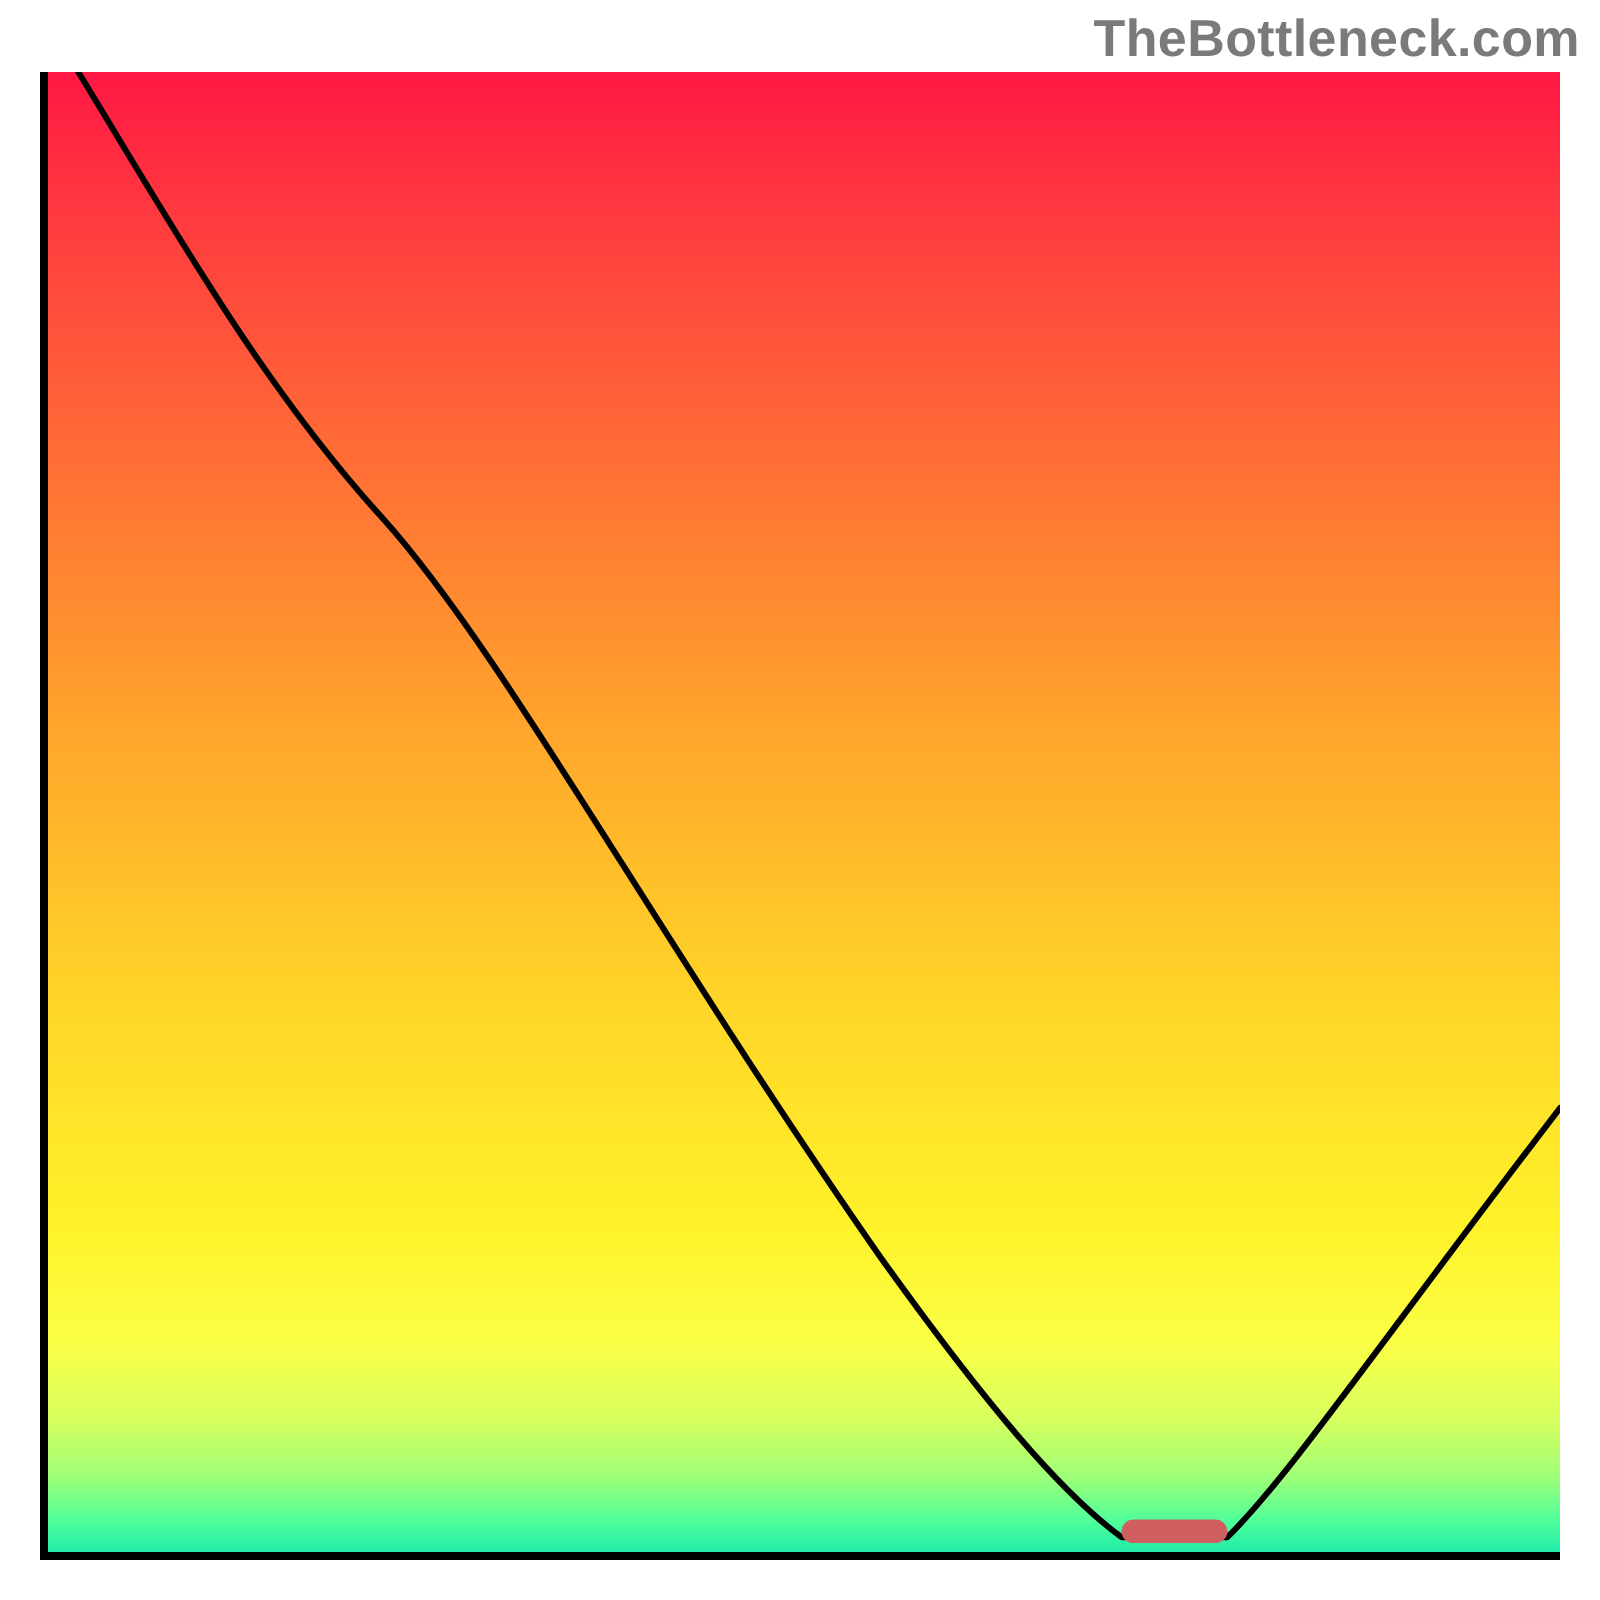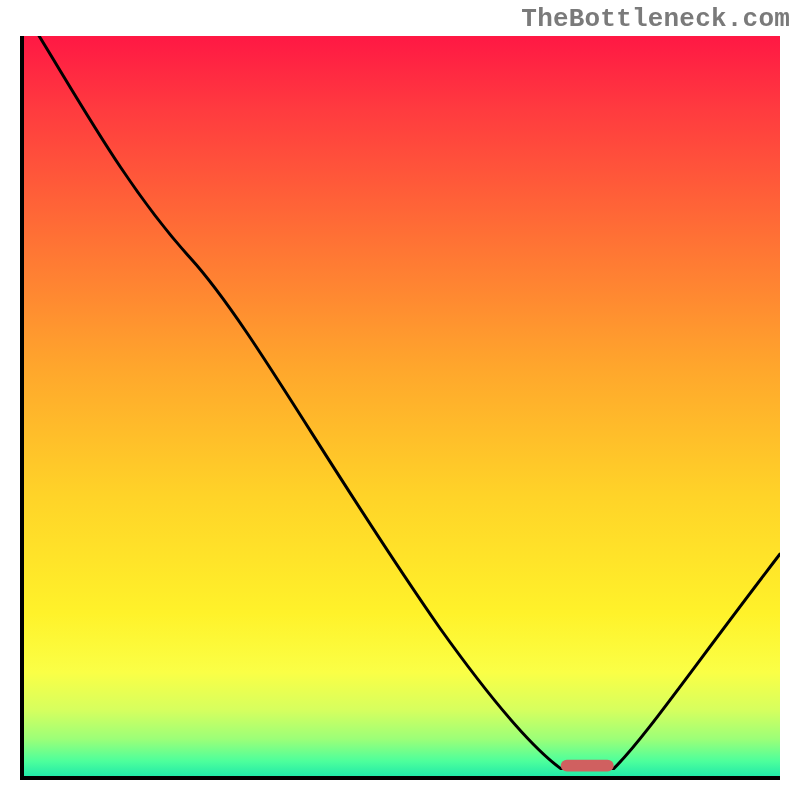--- a/index.html
+++ b/index.html
@@ -8,21 +8,20 @@
     width: 800px;
     height: 800px;
     background: #ffffff;
     font-family: Arial, Helvetica, sans-serif;
     overflow: hidden;
   }
   .container {
     position: relative;
     width: 800px;
     height: 800px;
-    font-family: Liberation Mono, monospace;
   }
   .watermark {
     position: absolute;
     top: 4px;
     right: 10px;
     font-size: 26px;
     font-weight: 600;
     color: #7a7a7a;
     letter-spacing: 0.2px;
     user-select: none;

